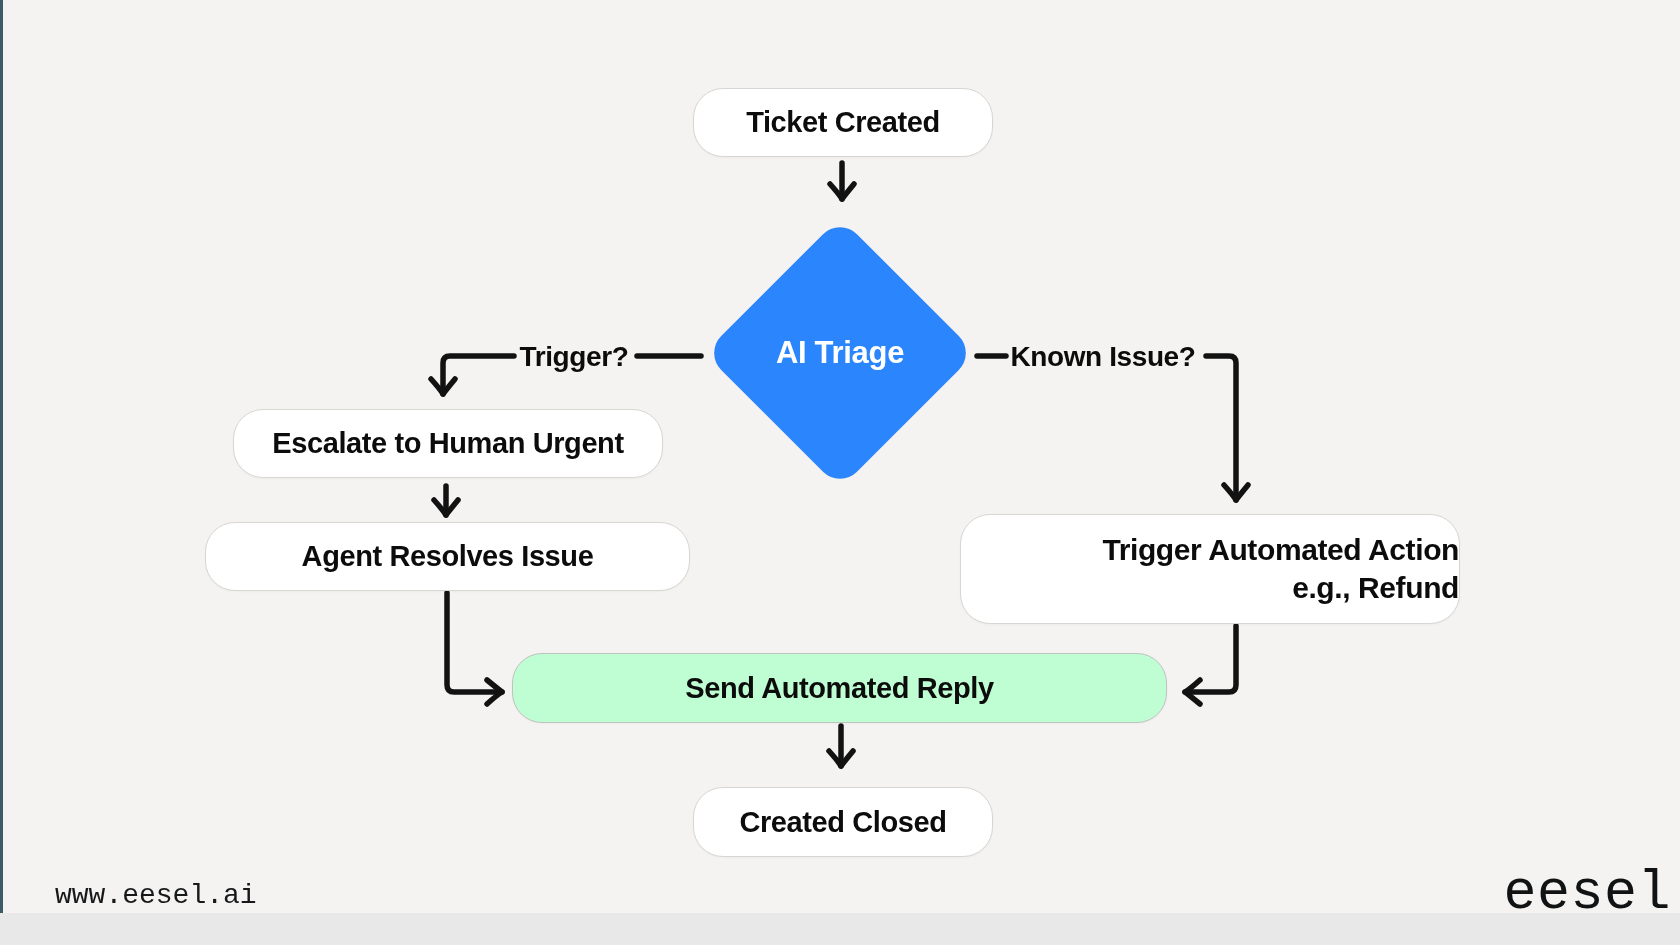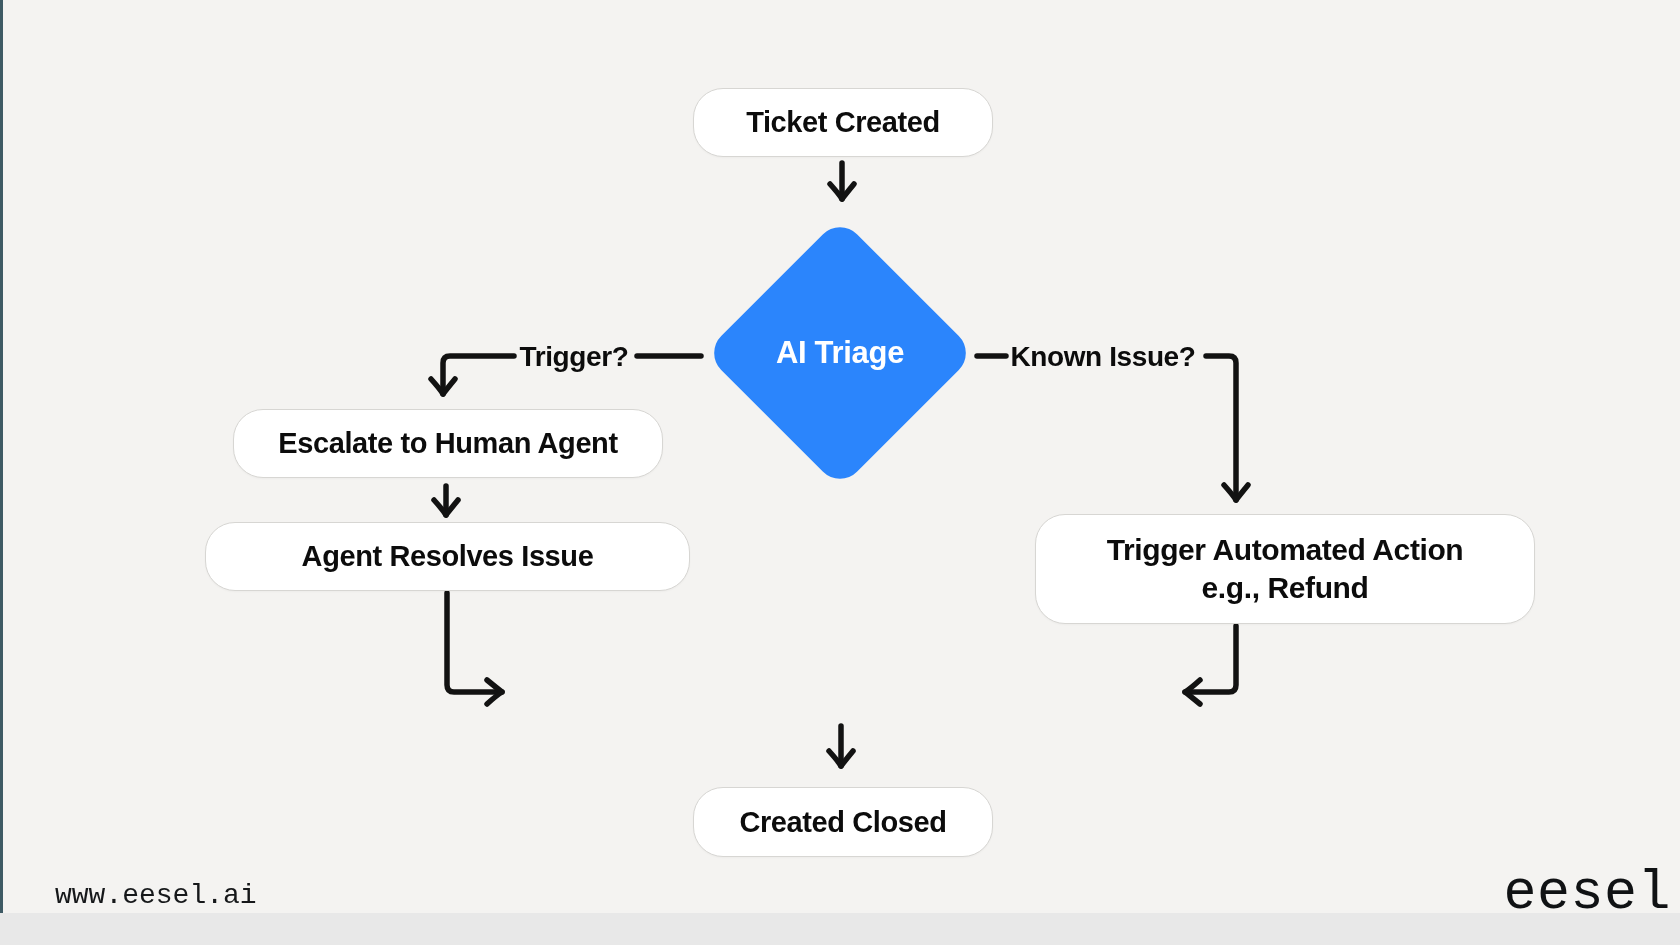--- a/index.html
+++ b/index.html
@@ -28,21 +28,21 @@
     font-size:29px;
     color:#0c0c0c;
     letter-spacing:-0.4px;
     text-align:center;
     box-shadow:0 1px 2px rgba(0,0,0,0.03);
     box-sizing:border-box;
   }
   #node-ticket-created{left:693px;top:88px;width:300px;height:69px;}
   #node-escalate{left:233px;top:409px;width:430px;height:69px;}
   #node-agent-resolves{left:205px;top:522px;width:485px;height:69px;}
-  #node-trigger{left:1035px;top:514px;width:500px;height:110px;font-size:30px;line-height:38px;}
+  #node-trigger{left:960px;top:514px;width:500px;height:110px;font-size:30px;line-height:38px;align-items:flex-end;}
   #node-send-reply{
     left:512px;top:653px;width:655px;height:70px;
     background:#bffdd2;border-color:#bec4bf;
   }
   #node-ticket-closed{left:693px;top:787px;width:300px;height:70px;}
 
   #node-ai-triage{
     position:absolute;
     left:744px;top:257px;width:192px;height:192px;
     background:#2b85fc;
@@ -121,32 +121,35 @@
   </div>
 
   <div id="node-ai-triage">
     <span class="diamond-label">AI Triage</span>
   </div>
 
   <span class="edge-label" id="label-urgent">Trigger?</span>
   <span class="edge-label" id="label-known-issue">Known Issue?</span>
 
   <div class="node" id="node-escalate">
-    <span>Escalate to Human Agent</span>
+    <span>Escalate to Human Urgent</span>
   </div>
 
   <div class="node" id="node-agent-resolves">
     <span>Agent Resolves Issue</span>
   </div>
 
   <div class="node" id="node-trigger">
     <span>Trigger Automated Action</span>
     <span>e.g., Refund</span>
   </div>
 
+  <div class="node" id="node-send-reply">
+    <span>Send Automated Reply</span>
+  </div>
 
   <div class="node" id="node-ticket-closed">
     <span>Created Closed</span>
   </div>
 
   <span id="footer-url">www.eesel.ai</span>
   <span id="footer-brand">eesel</span>
 
 </div>
 

